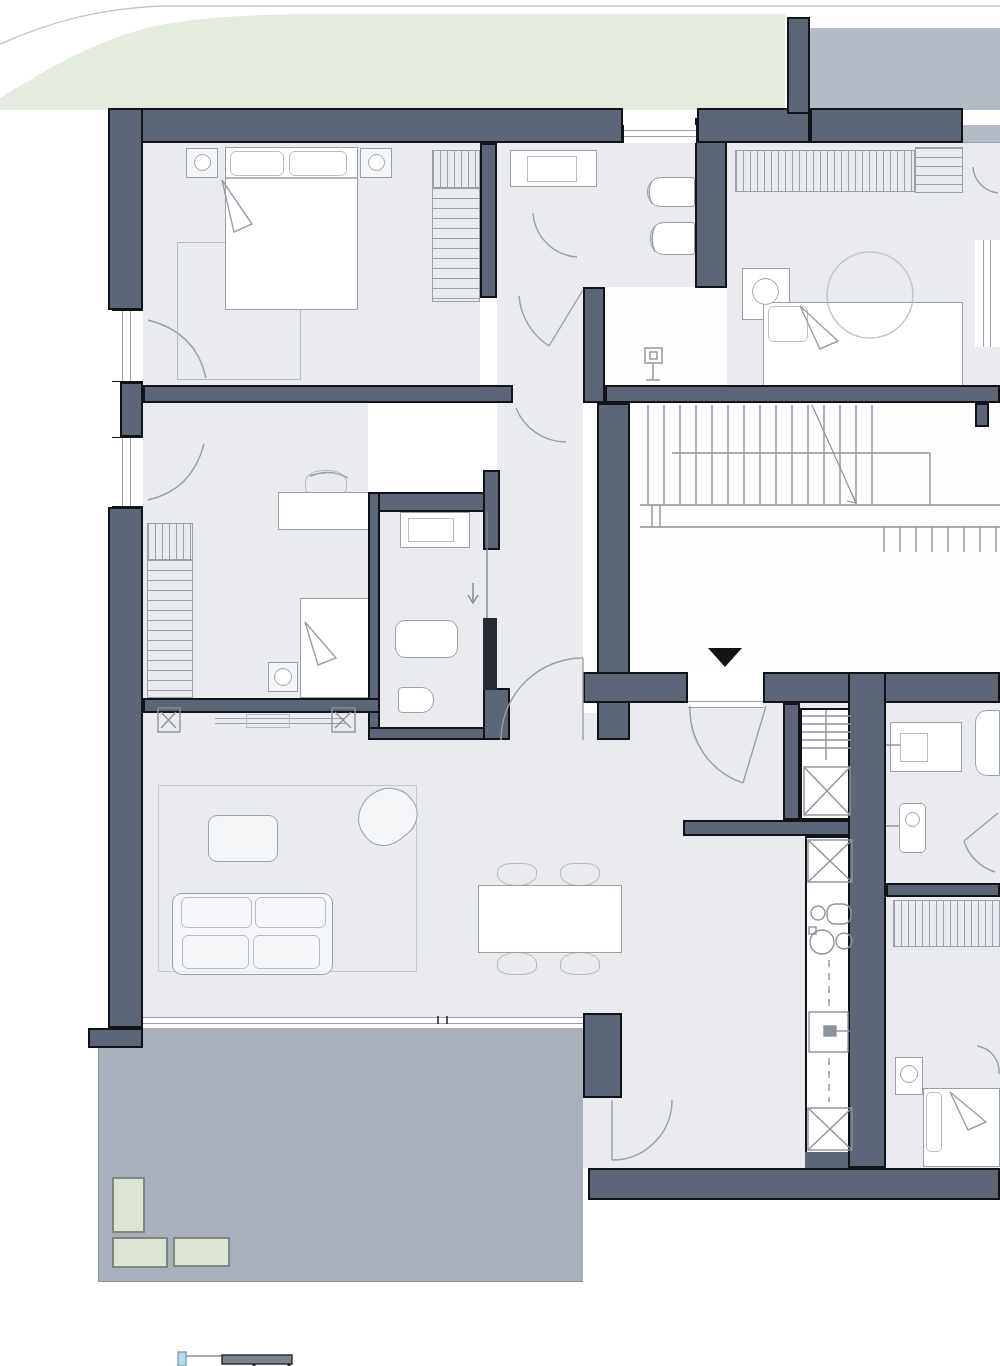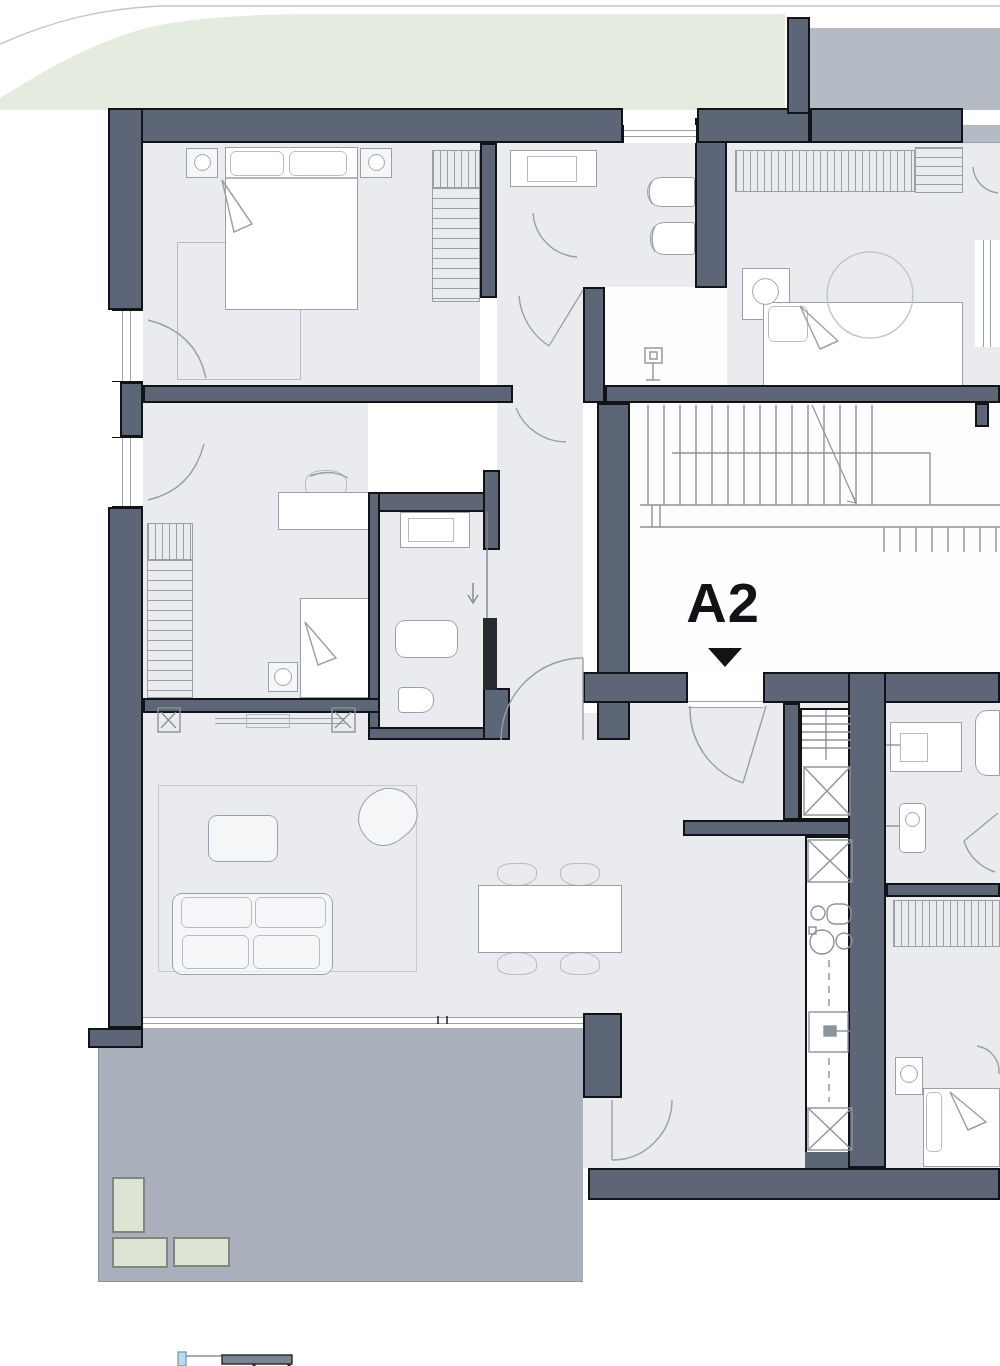--- a/index.html
+++ b/index.html
@@ -302,15 +302,14 @@
 
     <g>
       <rect x="178" y="1352" width="8" height="14" fill="#bcd9e4" stroke="#6aa7c0"></rect>
       <line x1="186" y1="1356" x2="292" y2="1356" stroke="#8b9097"></line>
       <rect x="222" y="1355" width="70" height="9" fill="#7d848e" stroke="#23262b"></rect>
       <line x1="254" y1="1364" x2="254" y2="1366" stroke="#23262b" stroke-width="3"></line>
       <line x1="289" y1="1364" x2="289" y2="1366" stroke="#23262b" stroke-width="3"></line>
     </g>
   </svg>
 
-  <div id="unitLabel">A2</div>
   <div id="entMarker"></div>
 </div>
 
 </body></html>

